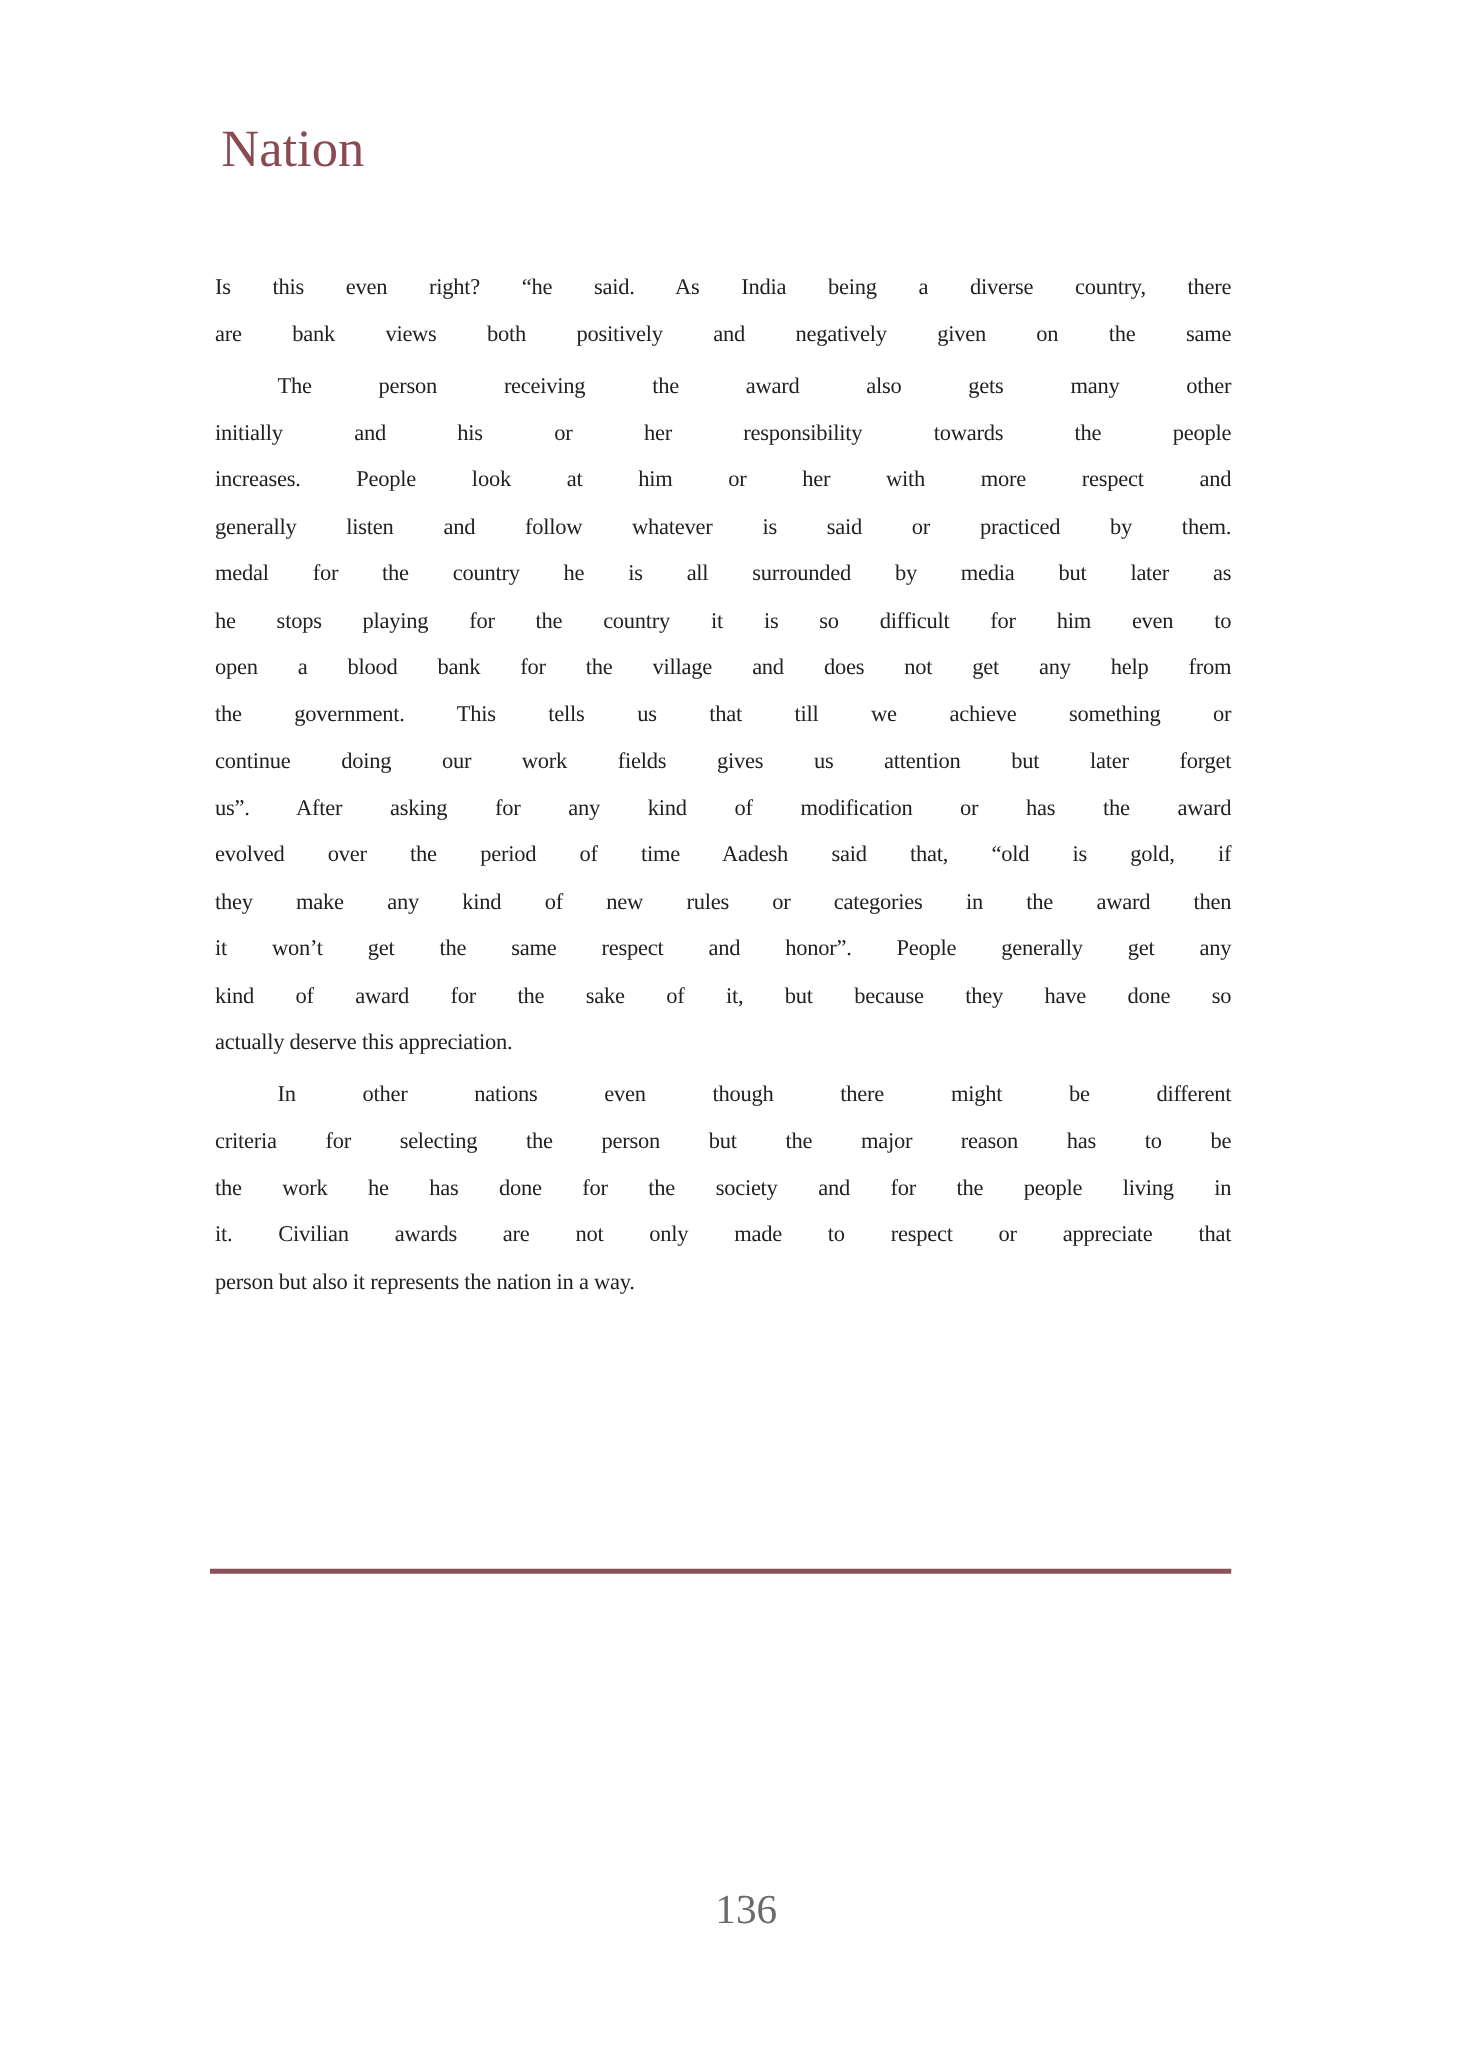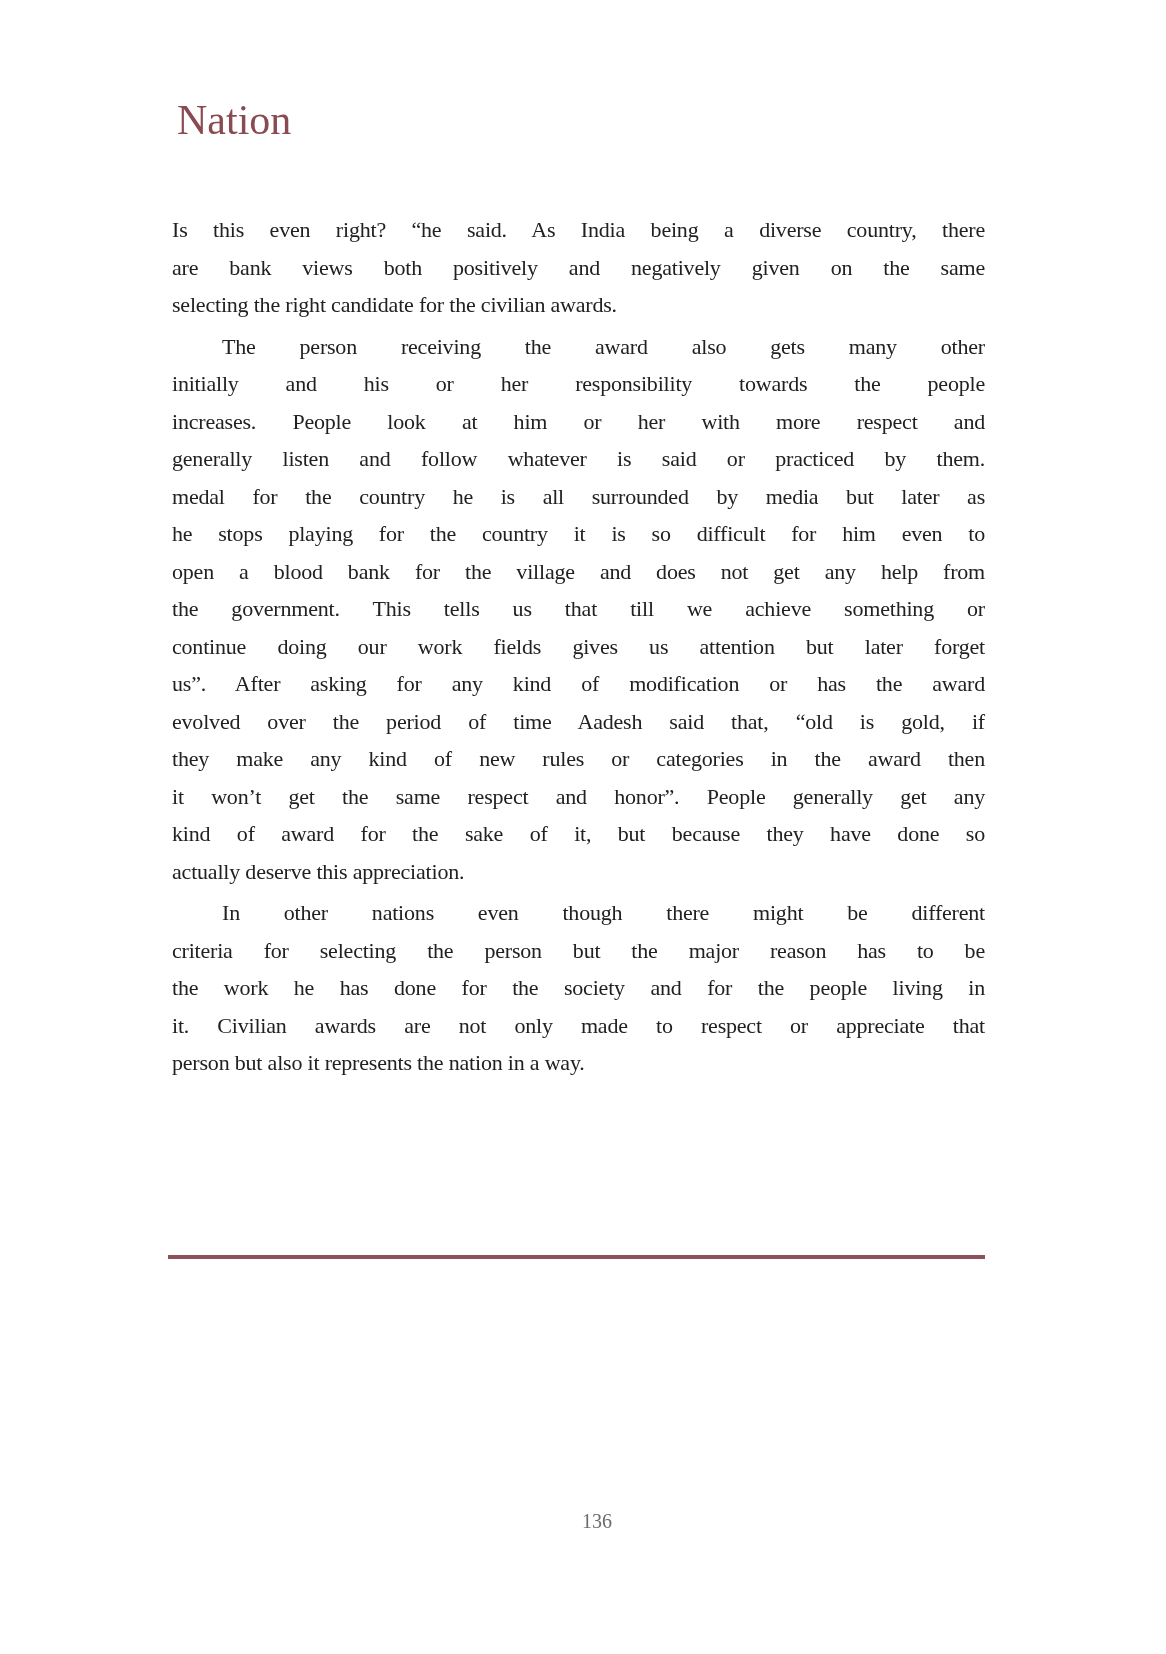--- a/index.html
+++ b/index.html
@@ -17,21 +17,21 @@
     top: 96px;
     font-size: 42px;
     line-height: 1.15;
     color: var(--header, #8a4a52);
   }
   .body-text {
     position: absolute;
     left: 172px;
     top: 211px;
     width: 813px;
-    font-size: 22px;
+    font-size: 18px;
     line-height: 37.5px;
     letter-spacing: -0.2px;
     color: var(--body, #212121);
   }
   .para { margin: 4px 0 0 0; }
   .para:first-child { margin-top: 0; }
   .tline { text-align: justify; text-align-last: justify; }
   .tline.last { text-align-last: left; }
   .tline.indent { text-indent: 50px; }
   .divider-rule {
@@ -41,37 +41,36 @@
     width: 817px;
     height: 4px;
     background: var(--rule, #8b525b);
   }
   .page-number {
     position: absolute;
     left: 0;
     top: 1510px;
     width: 1166px;
     text-align: center;
-    font-size: 20px;
+    font-size: 33px;
     padding-left: 28px;
     box-sizing: border-box;
     color: var(--pagenum, #6b6b6b);
   }
 </style>
 </head>
 <body>
 
 <div class="page">
   <div class="chapter-header">Nation</div>
 
   <div class="body-text">
     <div class="para">
         <div class="tline">Is this even right? “he said. As India being a diverse country, there</div>
         <div class="tline">are bank views both positively and negatively given on the same</div>
-        <div class="tline last">selecting the right candidate for the civilian awards.</div>
       </div>
     <div class="para">
         <div class="tline indent">The person receiving the award also gets many other</div>
         <div class="tline">initially and his or her responsibility towards the people</div>
         <div class="tline">increases. People look at him or her with more respect and</div>
         <div class="tline">generally listen and follow whatever is said or practiced by them.</div>
         <div class="tline">medal for the country he is all surrounded by media but later as</div>
         <div class="tline">he stops playing for the country it is so difficult for him even to</div>
         <div class="tline">open a blood bank for the village and does not get any help from</div>
         <div class="tline">the government. This tells us that till we achieve something or</div>

